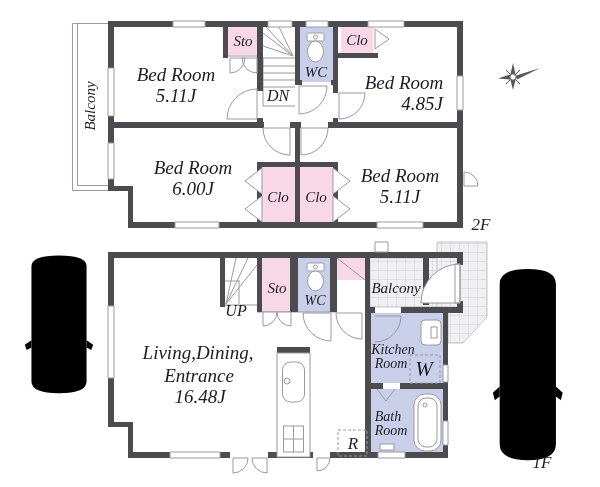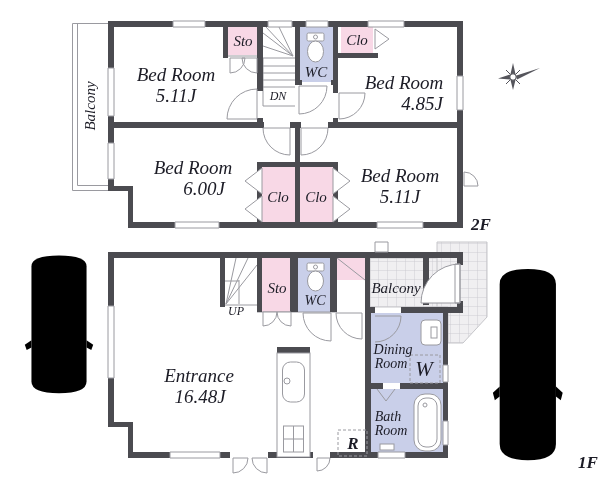--- a/index.html
+++ b/index.html
@@ -18,22 +18,22 @@
   .thin{fill:none;stroke:var(--line);stroke-width:1;}
   .fix{fill:#fff;stroke:var(--line);stroke-width:1;}
   .dash{fill:none;stroke:var(--line);stroke-width:1;stroke-dasharray:3 2;}
   .chev{fill:#fff;stroke:var(--line);stroke-width:1;stroke-linejoin:round;}
   .tilefill{fill:url(#tilep);stroke:var(--tileline);stroke-width:1;}
   .compass path{fill:#55555c;stroke:none;}
   .compass line{stroke:#55555c;stroke-width:1;}
   .lbl{position:absolute;transform:translate(-50%,-50%);font-style:italic;
        color:var(--text);white-space:nowrap;line-height:1;}
   .rot{transform:translate(-50%,-50%) rotate(-90deg);}
-  .s19{font-size:19px;} .s17{font-size:17px;font-weight:bold;} .s15{font-size:15px;}
-  .s14{font-size:14px;} .s12{font-size:12px;} .s21{font-size:21px;}
+  .s19{font-size:19px;} .s17{font-size:17px;} .s15{font-size:15px;}
+  .s14{font-size:14px;} .s12{font-size:16px;} .s21{font-size:21px;}
 </style>
 </head>
 <body>
 
 <div class="plan">
   <svg width="600" height="487" viewBox="0 0 600 487">
     <defs>
       <pattern id="tilep" width="9" height="9" patternUnits="userSpaceOnUse">
         <rect width="9" height="9" fill="#f0eff1"></rect>
         <path d="M0,0 H9 M0,0 V9" stroke="#c6c6ca" stroke-width="0.8" fill="none"></path>
@@ -158,33 +158,34 @@
   <span class="lbl s15 rot" style="left:90px;top:106px">Balcony</span>
   <span class="lbl s19" style="left:176px;top:74px">Bed Room</span>
   <span class="lbl s19" style="left:176px;top:95px">5.11J</span>
   <span class="lbl s15" style="left:243px;top:41px">Sto</span>
   <span class="lbl s15" style="left:316px;top:72px">WC</span>
   <span class="lbl s15" style="left:357px;top:40px">Clo</span>
   <span class="lbl s12" style="left:278px;top:96px">DN</span>
   <span class="lbl s19" style="left:404px;top:82px">Bed Room</span>
   <span class="lbl s19" style="left:422px;top:103px">4.85J</span>
   <span class="lbl s19" style="left:193px;top:167px">Bed Room</span>
-  <span class="lbl s19" style="left:204px;top:188px">6.00J</span>
+  <span class="lbl s19" style="left:193px;top:188px">6.00J</span>
   <span class="lbl s15" style="left:278px;top:197px">Clo</span>
   <span class="lbl s15" style="left:316px;top:197px">Clo</span>
   <span class="lbl s19" style="left:400px;top:175px">Bed Room</span>
   <span class="lbl s19" style="left:400px;top:196px">5.11J</span>
   <span class="lbl s17" style="left:481px;top:224px">2F</span>
 
   <span class="lbl s12" style="left:236px;top:311px">UP</span>
   <span class="lbl s15" style="left:277px;top:288px">Sto</span>
   <span class="lbl s14" style="left:315px;top:301px">WC</span>
   <span class="lbl s15" style="left:396px;top:288px">Balcony</span>
+  <span class="lbl s19" style="left:198px;top:352px">Living,Dining,</span>
   <span class="lbl s19" style="left:199px;top:375px">Entrance</span>
   <span class="lbl s19" style="left:200px;top:396px">16.48J</span>
-  <span class="lbl s14" style="left:393px;top:350px">Dining</span>
+  <span class="lbl s14" style="left:393px;top:350px">Kitchen</span>
   <span class="lbl s14" style="left:391px;top:364px">Room</span>
   <span class="lbl s21" style="left:424px;top:369px">W</span>
   <span class="lbl s14" style="left:388px;top:417px">Bath</span>
   <span class="lbl s14" style="left:391px;top:431px">Room</span>
   <span class="lbl s17" style="left:353px;top:443px">R</span>
-  <span class="lbl s17" style="left:588px;top:462px">1F</span>
+  <span class="lbl s17" style="left:542px;top:462px">1F</span>
 </div>
 
 </body></html>

